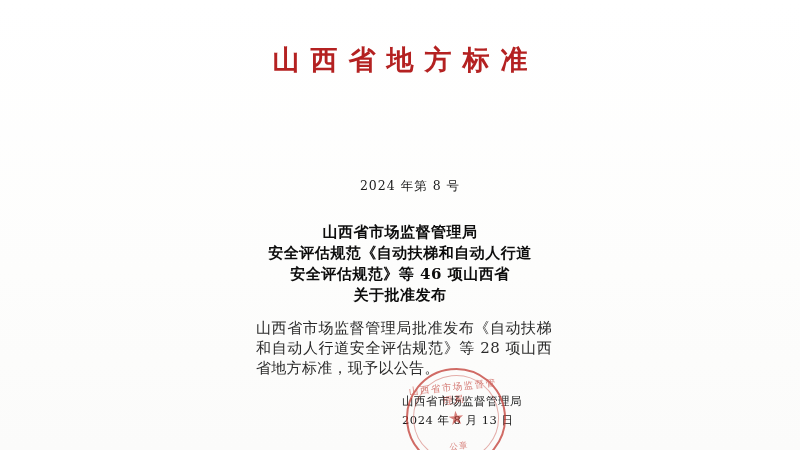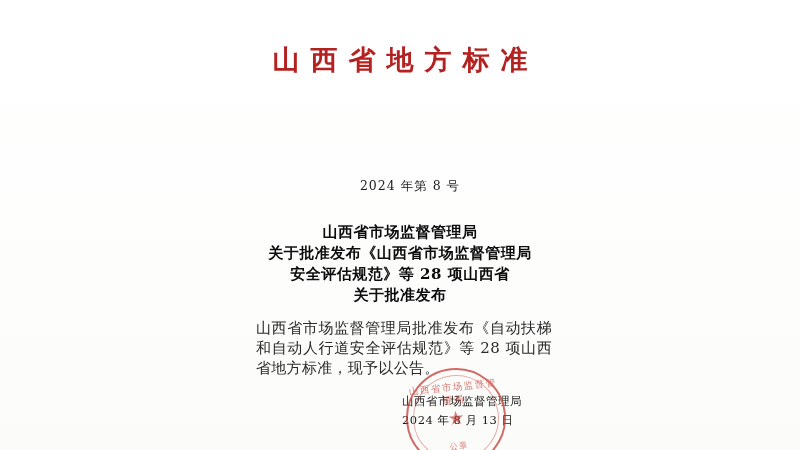--- a/index.html
+++ b/index.html
@@ -178,22 +178,22 @@
 <div class="page">
   <div class="paper-tint"></div>
   <div class="content">
 
     <div class="doc-title">山西省地方标准</div>
 
     <div class="doc-number">2024 年第 8 号</div>
 
     <div class="heading-block">
       <div>山西省市场监督管理局</div>
-      <div>关于批准发布《山西省市场监督管理局</div>
-      <div>安全评估规范》等 28 项山西省</div>
+      <div>安全评估规范《自动扶梯和自动人行道</div>
+      <div>安全评估规范》等 46 项山西省</div>
       <div>关于批准发布</div>
     </div>
 
     <div class="body-block">山西省市场监督管理局批准发布《自动扶梯和自动人行道安全评估规范》等 28 项山西省地方标准，现予以公告。</div>
 
     <div class="signature">
       <div>山西省市场监督管理局</div>
       <div>2024 年 8 月 13 日</div>
     </div>
 

